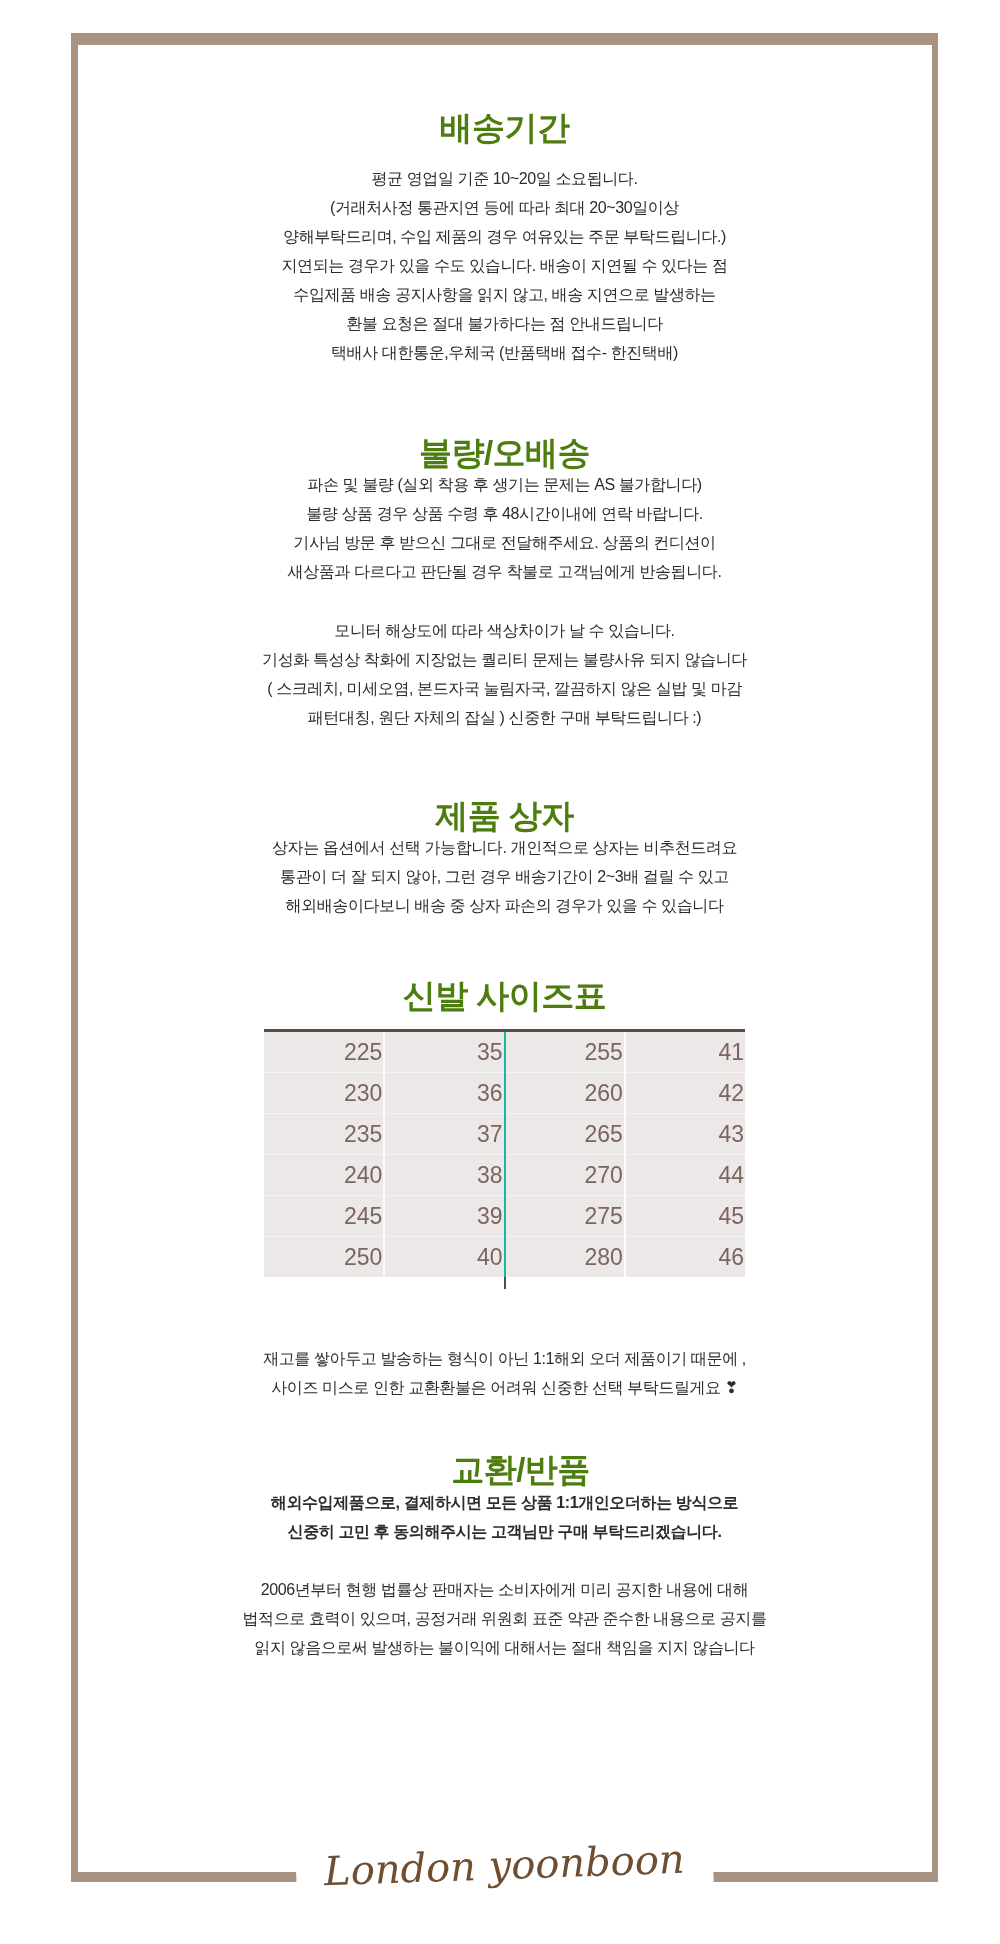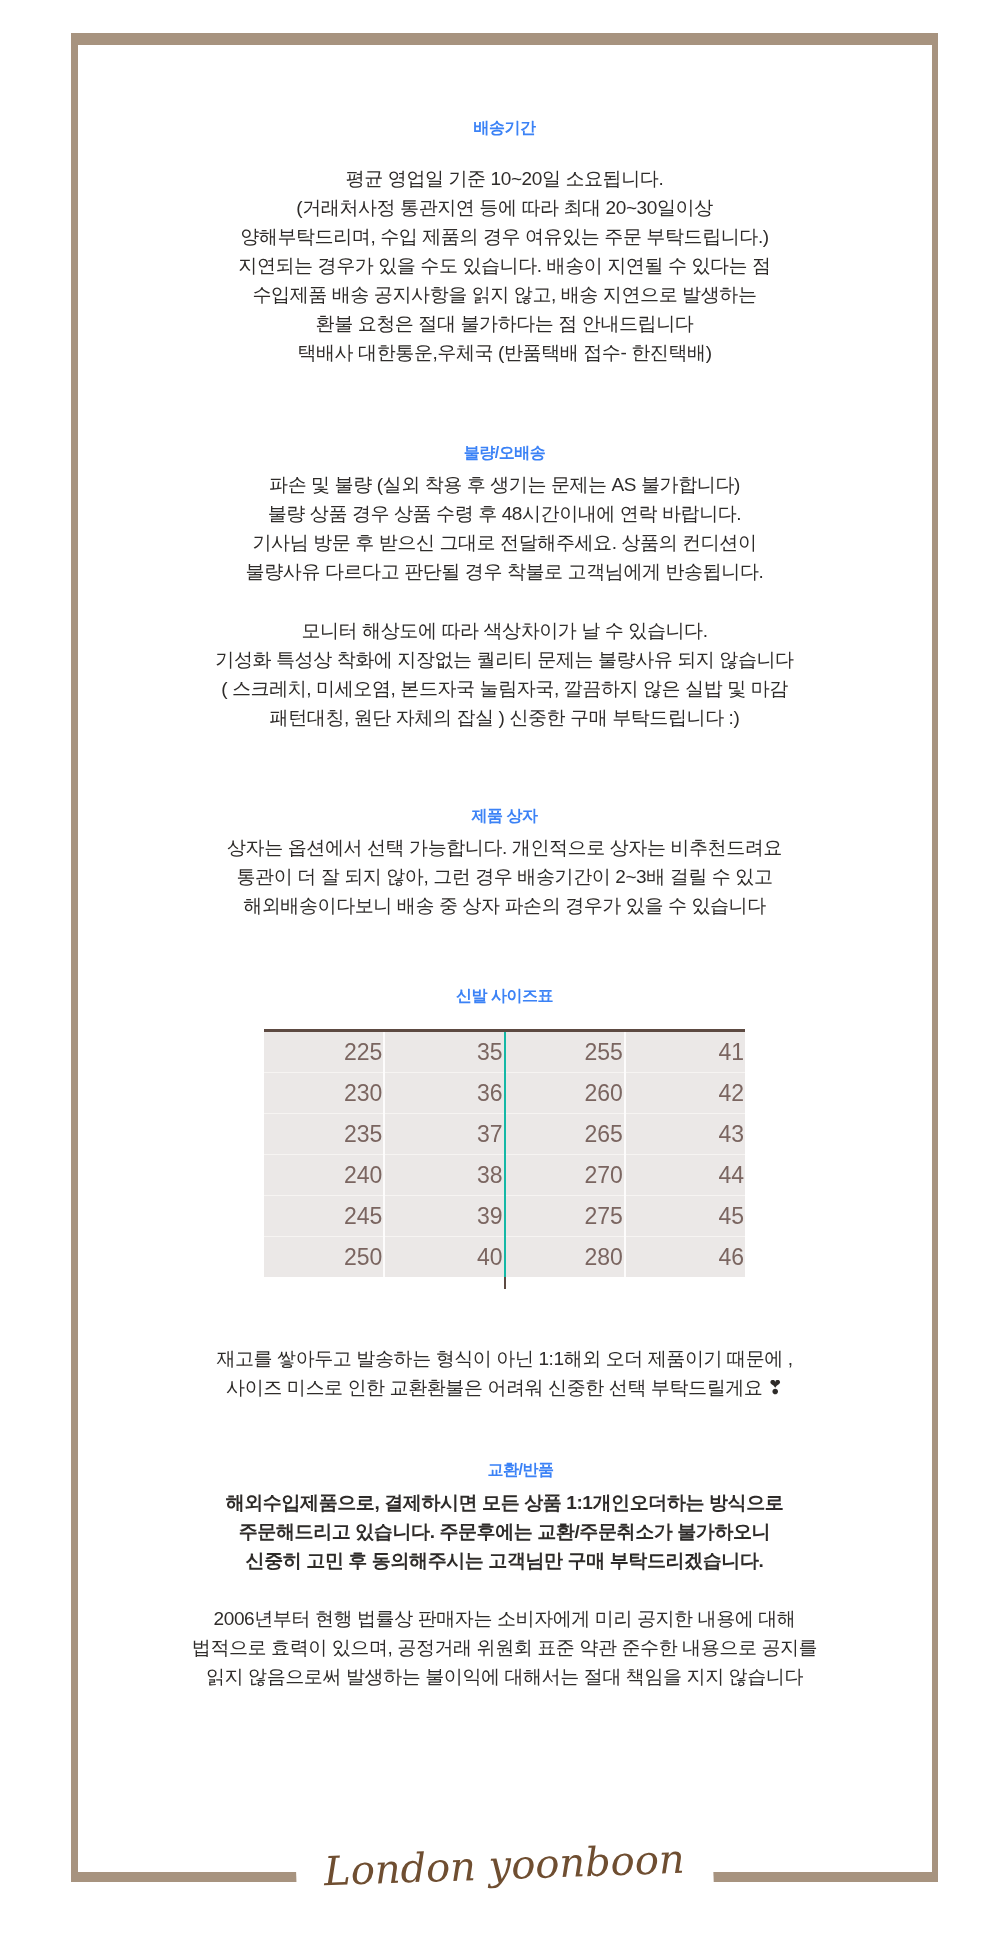--- a/index.html
+++ b/index.html
@@ -10,24 +10,24 @@
   }
   .frame{
     position:absolute;left:71px;top:33px;width:867px;height:1849px;
     box-sizing:border-box;border-style:solid;border-color:#a7937f;
     border-width:12px 6px 10px 7px;z-index:1;
   }
   .content{
     position:absolute;left:71px;top:0;width:867px;text-align:center;z-index:2;
   }
   .sec-title{
-    margin:0;font-size:16px;line-height:34px;font-weight:bold;color:#3b82f6;
+    margin:0;font-size:33px;line-height:34px;font-weight:bold;color:#4d7c0f;
     letter-spacing:-0.5px;
   }
-  .line{font-size:19px;line-height:29px;letter-spacing:-0.4px;}
+  .line{font-size:16px;line-height:29px;letter-spacing:-0.4px;}
   .para{margin:0;}
 
   #shipping .sec-title{margin-top:111px;}
   #shipping .para{margin-top:19px;}
 
   #defect .sec-title{margin-top:69px;}
   #defect .para-a{margin-top:0;}
   #defect .para-b{margin-top:28px;}
   #defect .para-c{margin-top:30px;}
 
@@ -85,21 +85,21 @@
       <div class="line">택배사 대한통운,우체국 (반품택배 접수- 한진택배)</div>
     </div>
   </section>
 
   <section id="defect">
     <h2 class="sec-title">불량/오배송</h2>
     <div class="para para-a">
       <div class="line">파손 및 불량 (실외 착용 후 생기는 문제는 AS 불가합니다)</div>
       <div class="line">불량 상품 경우 상품 수령 후 48시간이내에 연락 바랍니다.</div>
       <div class="line">기사님 방문 후 받으신 그대로 전달해주세요. 상품의 컨디션이</div>
-      <div class="line">불량사유 다르다고 판단될 경우 착불로 고객님에게 반송됩니다.</div>
+      <div class="line">새상품과 다르다고 판단될 경우 착불로 고객님에게 반송됩니다.</div>
     </div>
     <div class="para para-c">
       <div class="line">모니터 해상도에 따라 색상차이가 날 수 있습니다.</div>
       <div class="line">기성화 특성상 착화에 지장없는 퀄리티 문제는 불량사유 되지 않습니다</div>
       <div class="line">( 스크레치, 미세오염, 본드자국 눌림자국, 깔끔하지 않은 실밥 및 마감</div>
       <div class="line">패턴대칭, 원단 자체의 잡실 ) 신중한 구매 부탁드립니다 :)</div>
     </div>
   </section>
 
   <section id="box">
@@ -159,21 +159,20 @@
     <div class="para note">
       <div class="line">재고를 쌓아두고 발송하는 형식이 아닌 1:1해외 오더 제품이기 때문에 ,</div>
       <div class="line">사이즈 미스로 인한 교환환불은 어려워 신중한 선택 부탁드릴게요 ❣</div>
     </div>
   </section>
 
   <section id="exchange">
     <h2 class="sec-title">교환/반품</h2>
     <div class="para para-a">
       <div class="line">해외수입제품으로, 결제하시면 모든 상품 1:1개인오더하는 방식으로</div>
-      <div class="line">주문해드리고 있습니다. 주문후에는 교환/주문취소가 불가하오니</div>
       <div class="line">신중히 고민 후 동의해주시는 고객님만 구매 부탁드리겠습니다.</div>
     </div>
     <div class="para para-b">
       <div class="line">2006년부터 현행 법률상 판매자는 소비자에게 미리 공지한 내용에 대해</div>
       <div class="line">법적으로 효력이 있으며, 공정거래 위원회 표준 약관 준수한 내용으로 공지를</div>
       <div class="line">읽지 않음으로써 발생하는 불이익에 대해서는 절대 책임을 지지 않습니다</div>
     </div>
   </section>
 
 </main>

